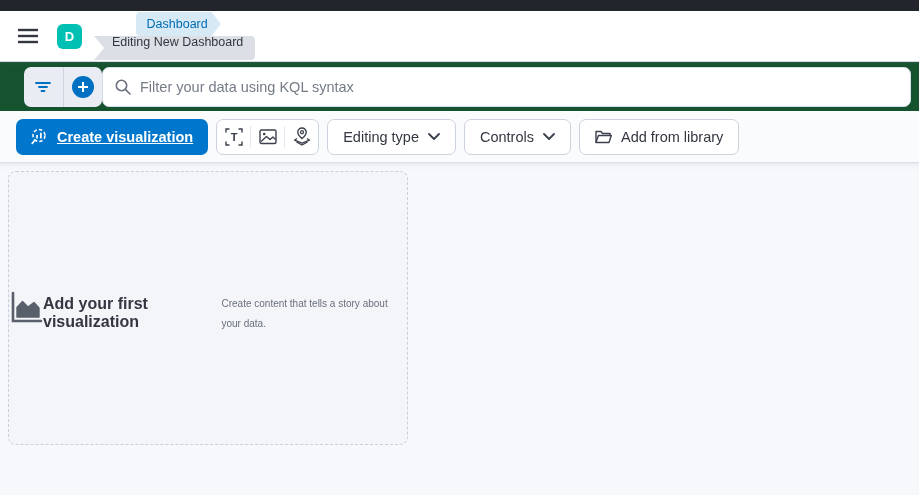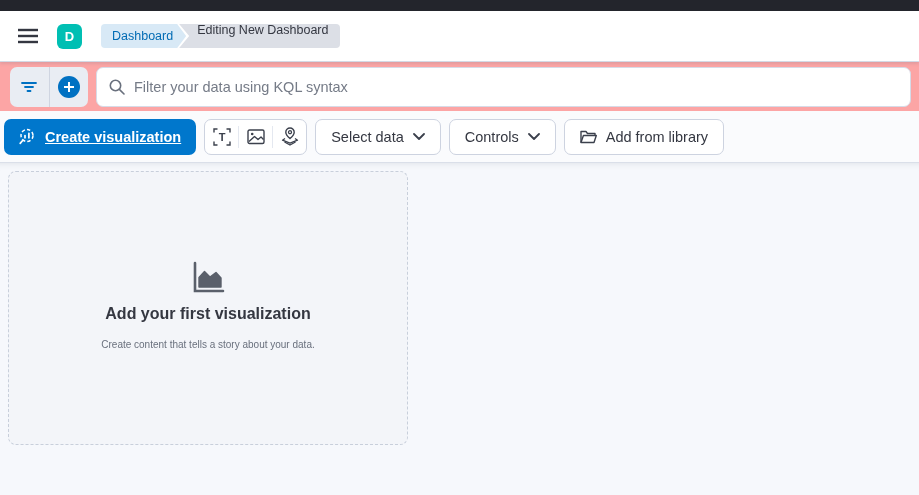--- a/index.html
+++ b/index.html
@@ -24,42 +24,42 @@
   .menu-btn {
     width:24px; height:24px; background:none; border:none; cursor:pointer;
     display:flex; align-items:center; justify-content:center; padding:0;
   }
   .logo-badge {
     width:25px; height:25px; border-radius:6px; background:#00bfb3;
     color:#ffffff; font-weight:700; font-size:13px;
     display:flex; align-items:center; justify-content:center;
     margin-left:17px; cursor:pointer;
   }
-  .breadcrumbs { display:flex; align-items:center; margin-left:19px; }
+  .breadcrumbs { display:flex; align-items:center; margin-left:19px;flex-direction:column; }
   .crumb {
     height:24px; display:flex; align-items:center;
     font-size:12.5px; text-decoration:none; white-space:nowrap;
   }
   .crumb-link {
     background:#d8e9f6; color:#006bb4; font-weight:500;
     padding:0 13px 0 11px; border-radius:4px 0 0 4px;
     clip-path:polygon(0 0, calc(100% - 9px) 0, 100% 50%, calc(100% - 9px) 100%, 0 100%);
     cursor:pointer; position:relative; z-index:2;
   }
   .crumb-current {
     background:#dcdfe6; color:#343741;
     padding:0 12px 12px 18px; border-radius:0 4px 4px 0;
     clip-path:polygon(0 0, 100% 0, 100% 100%, 0 100%, 10px 50%);
     margin-left:-7px;
   }
 
   
   .query-row {
-    height:49px; flex:0 0 auto; background:#fca5a5;
-    display:flex; align-items:center; padding:0 8px 0 10px; gap:8px;
+    height:49px; flex:0 0 auto; background:#14532d;
+    display:flex; align-items:center; padding:0 8px 0 24px; 
   }
   .filter-group {
     height:40px; width:78px; flex:0 0 auto; border-radius:7px;
     background:#e9edf3; display:flex; align-items:stretch; overflow:hidden;
   }
   .filter-group .half {
     flex:1; border:none; background:none; cursor:pointer;
     display:flex; align-items:center; justify-content:center; padding:0;
   }
   .filter-group .vdiv { width:1px; background:#cfd5e1; }
@@ -74,21 +74,21 @@
   }
   .search-box input {
     flex:1; border:none; outline:none; background:transparent;
     font-family:inherit; font-size:14.5px; color:#343741;
   }
   .search-box input::placeholder { color:#757b87; opacity:1; }
 
   
   .toolbar-row {
     height:52px; flex:0 0 auto; background:#fafbfd;
-    display:flex; align-items:center; padding:0 4px; gap:8px;
+    display:flex; align-items:center; padding:0 16px; gap:8px;
     border-bottom:1px solid #dadfe9;
   }
   .btn {
     height:36px; border-radius:7px; border:1px solid #cdd3e0;
     background:#ffffff; color:#343741; font-family:inherit;
     font-size:14.5px; font-weight:500; cursor:pointer;
     display:flex; align-items:center; gap:9px; padding:0 15px;
     white-space:nowrap;
   }
   .btn-primary {
@@ -107,22 +107,21 @@
   .icon-group .gdiv { width:1px; background:#e4e8f0; margin:6px 0; }
 
   
   .content {
     flex:1; background:#f6f8fc; position:relative;
     box-shadow:inset 0 7px 7px -7px rgba(69,79,100,0.15);
   }
   .empty-panel {
     position:absolute; left:8px; top:8px; width:400px; height:274px;
     border:1px dashed #c8cfdb; border-radius:8px; background:#f3f5f9;
-    display:flex; flex-direction:column; align-items:center; justify-content:center;
-    text-align:center;
+    display:flex; flex-direction:row; align-items:center; justify-content:center;
   }
   .empty-title {
     font-size:16px; font-weight:700; color:#343741; margin-top:10px;
   }
   .empty-desc {
     font-size:10px; color:#69707d; line-height:20px;
     max-width:232px; margin-top:12px;
   }
   svg { display:block; }
 </style>
@@ -234,21 +233,21 @@
             <path d="M9 1 C6.6 1 4.8 2.9 4.8 5.2 C4.8 8 9 11.5 9 11.5 C9 11.5 13.2 8 13.2 5.2 C13.2 2.9 11.4 1 9 1 Z" fill="none" stroke="#3b404c" stroke-width="1.4"></path>
             <circle cx="9" cy="5.2" r="1.5" fill="none" stroke="#3b404c" stroke-width="1.3"></circle>
             <path d="M4 11.5 L1.5 13.2 L9 16.2 L16.5 13.2 L14 11.5" fill="none" stroke="#3b404c" stroke-width="1.3" stroke-linejoin="round"></path>
             <path d="M3.5 15 L9 18 L14.5 15" fill="none" stroke="#3b404c" stroke-width="1.3" stroke-linejoin="round"></path>
           </svg>
         </span>
       </button>
     </div>
 
     <button class="btn">
-      <span>Select data</span>
+      <span>Editing type</span>
       <span>
         <svg width="12" height="7" viewBox="0 0 12 7">
           <polyline points="1,1 6,6 11,1" fill="none" stroke="#3b404c" stroke-width="1.8" stroke-linecap="round" stroke-linejoin="round"></polyline>
         </svg>
       </span>
     </button>
 
     <button class="btn">
       <span>Controls</span>
       <span>

